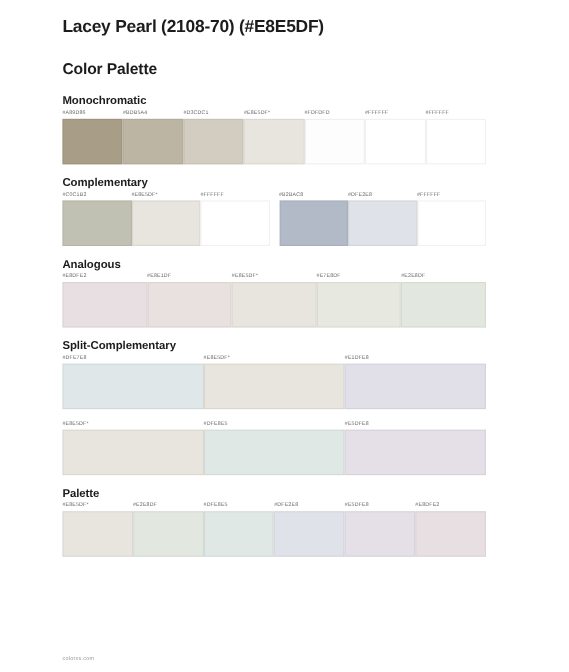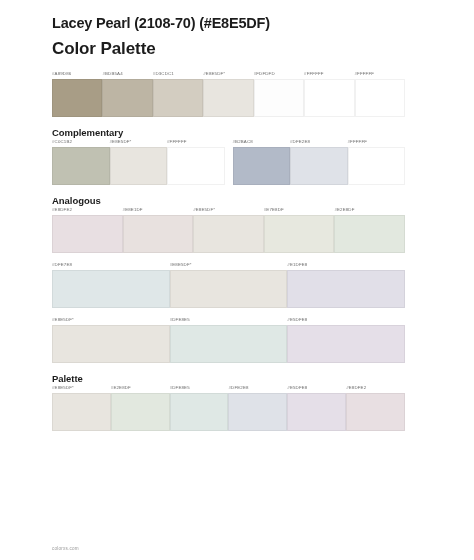--- a/index.html
+++ b/index.html
@@ -26,25 +26,25 @@
 
   .title {
     font-size: 14.5px;
     font-weight: bold;
     color: #1c1c1c;
     letter-spacing: -0.2px;
     line-height: 1.25;
   }
 
   .subtitle {
-    font-size: 17px;
+    font-size: 13px;
     font-weight: bold;
     color: #1c1c1c;
     letter-spacing: -0.1px;
-    margin-top: 6px;
+    margin-top: 18px;
     line-height: 1.25;
   }
 
   .sections {
     margin-top: 13px;
   }
 
   .section {
     padding-left: 52px;
     margin-bottom: 10px;
@@ -104,20 +104,21 @@
 
 <div class="page">
 
   <div class="header">
     <div class="title">Lacey Pearl (2108-70) (#E8E5DF)</div>
     <div class="subtitle">Color Palette</div>
   </div>
 
   <div class="sections">
       <div class="section">
+        <div class="section-title">Monochromatic</div>
         <div class="swatch-groups">
           <div class="swatch-group">
             <div class="swatch" style="width: 50.4286px;">
               <div class="swatch-label">#A89D86</div>
               <div class="swatch-chip" style="width: 50.4286px; background: rgb(168, 157, 134);"></div>
             </div>
             <div class="swatch" style="width: 50.4286px;">
               <div class="swatch-label">#BDB5A4</div>
               <div class="swatch-chip" style="width: 50.4286px; background: rgb(189, 181, 164);"></div>
             </div>
@@ -198,20 +199,21 @@
               <div class="swatch-chip" style="width: 70.6px; background: rgb(231, 232, 223);"></div>
             </div>
             <div class="swatch" style="width: 70.6px;">
               <div class="swatch-label">#E2E8DF</div>
               <div class="swatch-chip" style="width: 70.6px; background: rgb(226, 232, 223);"></div>
             </div>
           </div>
         </div>
       </div>
       <div class="section">
+        <div class="section-title">Split-Complementary</div>
         <div class="swatch-groups">
           <div class="swatch-group">
             <div class="swatch" style="width: 117.667px;">
               <div class="swatch-label">#DFE7E8</div>
               <div class="swatch-chip" style="width: 117.667px; background: rgb(223, 231, 232);"></div>
             </div>
             <div class="swatch" style="width: 117.667px;">
               <div class="swatch-label">#E8E5DF*</div>
               <div class="swatch-chip" style="width: 117.667px; background: rgb(232, 229, 223);"></div>
             </div>

